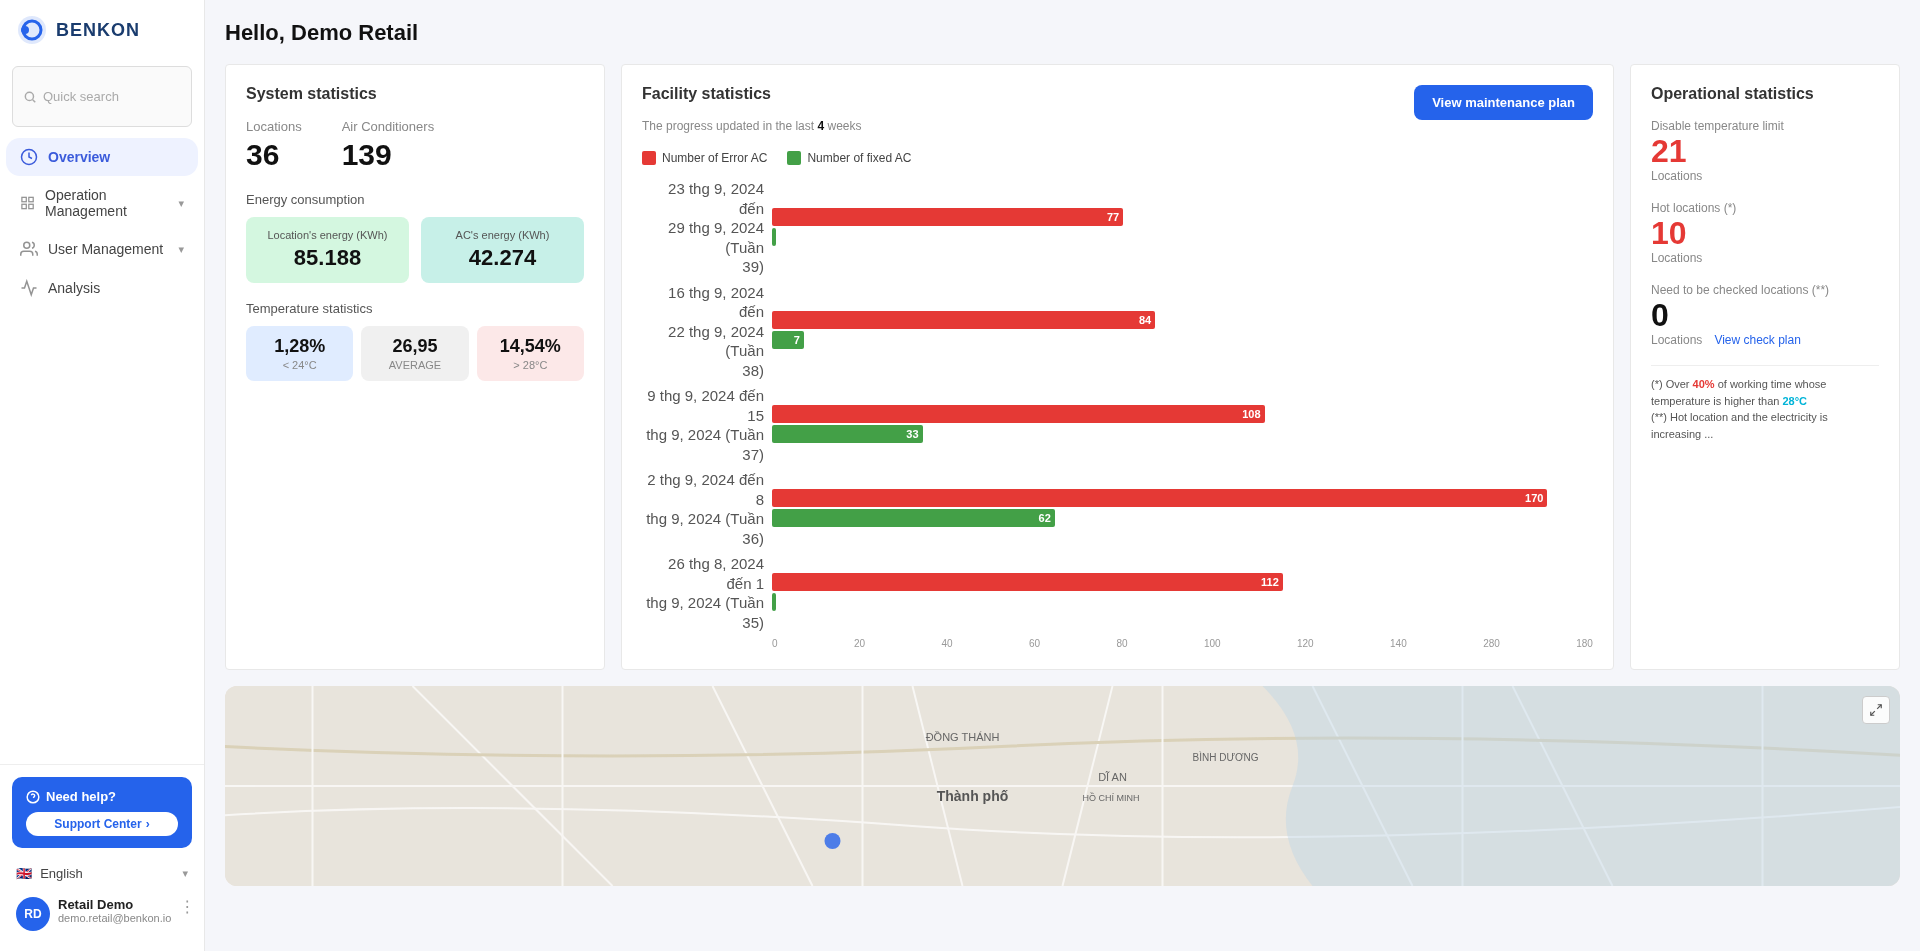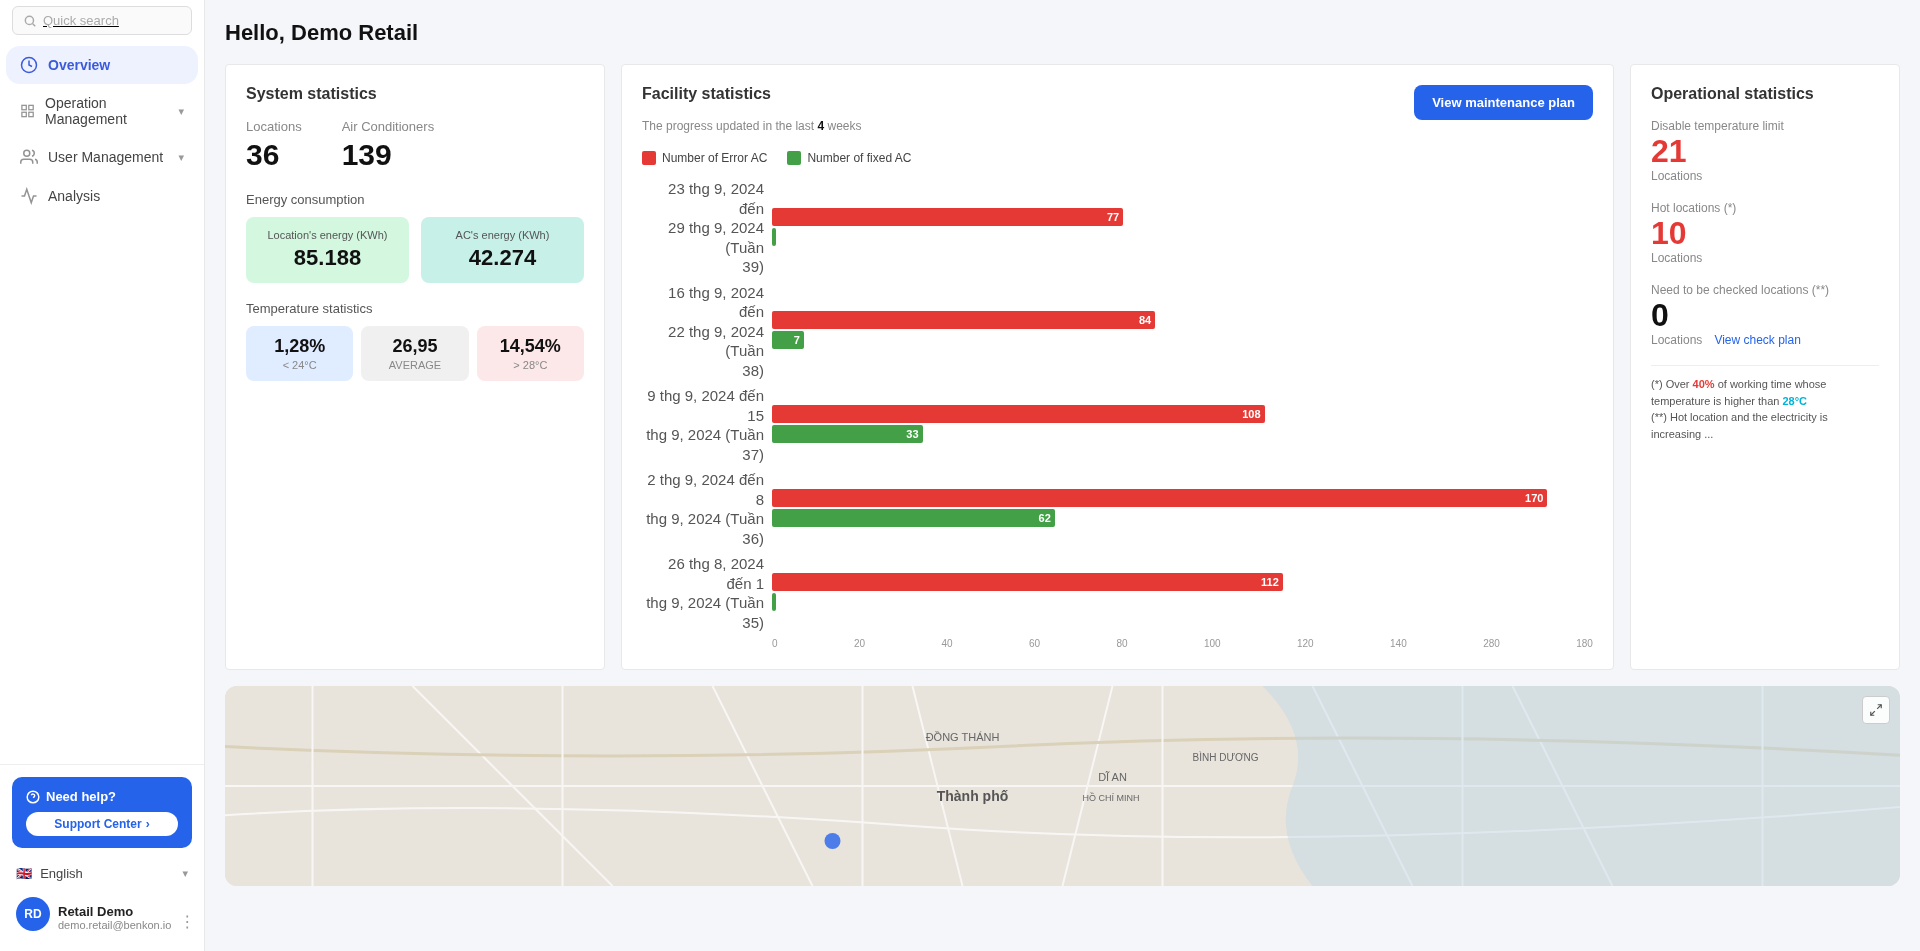--- a/index.html
+++ b/index.html
@@ -24,25 +24,24 @@
     .logo-icon {
       width: 32px; height: 32px;
     }
     .logo-text { font-size: 18px; font-weight: 700; color: #1a3c6e; letter-spacing: 1px; }
     #search-box {
       margin: 6px 12px 10px;
       display: flex;
       align-items: center;
       border: 1px solid #ddd;
       border-radius: 6px;
-      padding: 6px 10px;
+      padding: 22px 10px;
       gap: 6px;
       background: #fafafa;
       cursor: text;
-      text-decoration: underline;
     }
     #search-input-label { font-size: 13px; color: #aaa; }
     .nav-item {
       display: flex;
       align-items: center;
       gap: 10px;
       padding: 10px 14px;
       font-size: 14px;
       color: #444;
       cursor: pointer;
@@ -85,21 +84,21 @@
       display: flex;
       align-items: center;
       gap: 8px;
       padding: 8px 4px;
       font-size: 13px;
       color: #444;
       cursor: pointer;
     }
     .user-row {
       display: flex;
-      align-items: flex-end;
+      align-items: flex-start;
       gap: 8px;
       padding: 8px 4px;
     }
     .user-avatar {
       width: 34px; height: 34px;
       background: #2563eb;
       border-radius: 50%;
       display: flex; align-items: center; justify-content: center;
       color: #fff; font-size: 12px; font-weight: 700;
       flex-shrink: 0;
@@ -255,20 +254,29 @@
       font-size: 14px;
     }
 
     
     .map-svg { width: 100%; height: 100%; }
   </style>
 </head>
 <body>
 
 <div id="sidebar">
+  <div id="logo-area">
+
+    <svg class="logo-icon" viewBox="0 0 32 32">
+      <circle cx="16" cy="16" r="14" fill="#2563eb" opacity="0.15"></circle>
+      <circle cx="16" cy="16" r="9" fill="none" stroke="#2563eb" stroke-width="3"></circle>
+      <circle cx="9" cy="16" r="4" fill="#2563eb"></circle>
+    </svg>
+    <span class="logo-text">BENKON</span>
+  </div>
 
   <div id="search-box">
     <svg width="14" height="14" viewBox="0 0 24 24" fill="none" stroke="#aaa" stroke-width="2.5">
       <circle cx="11" cy="11" r="7"></circle>
         <line x1="21" y1="21" x2="16.65" y2="16.65"></line>
     </svg>
     <span id="search-input-label">Quick search</span>
   </div>
 
   <nav>

